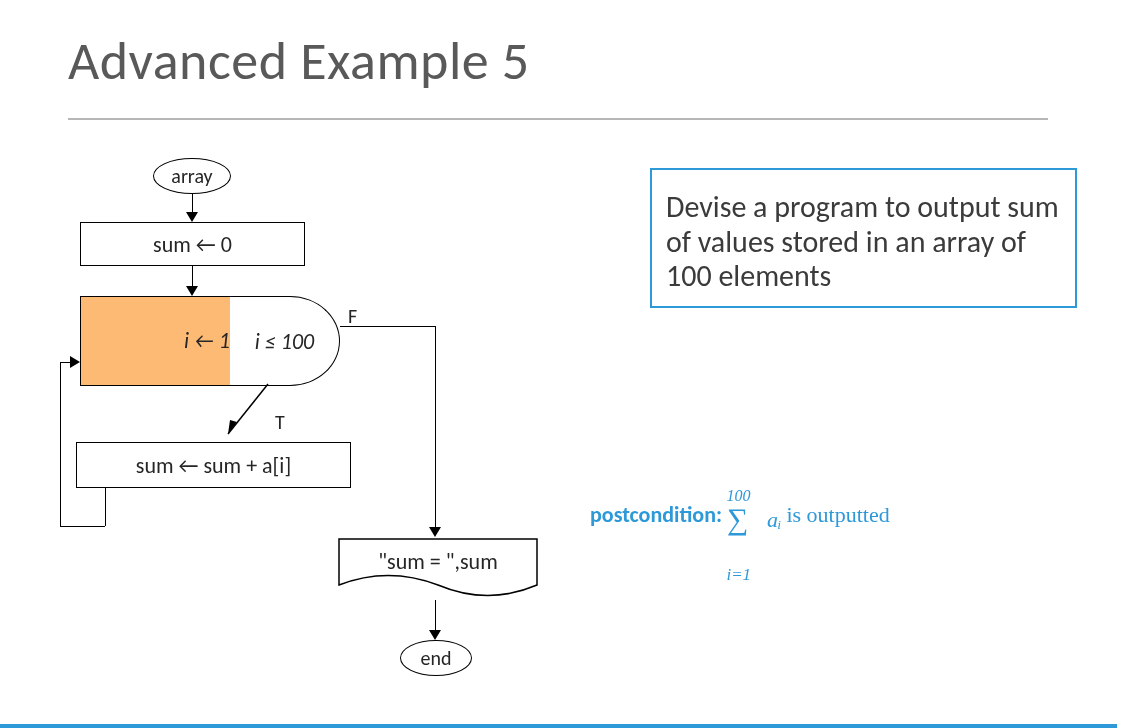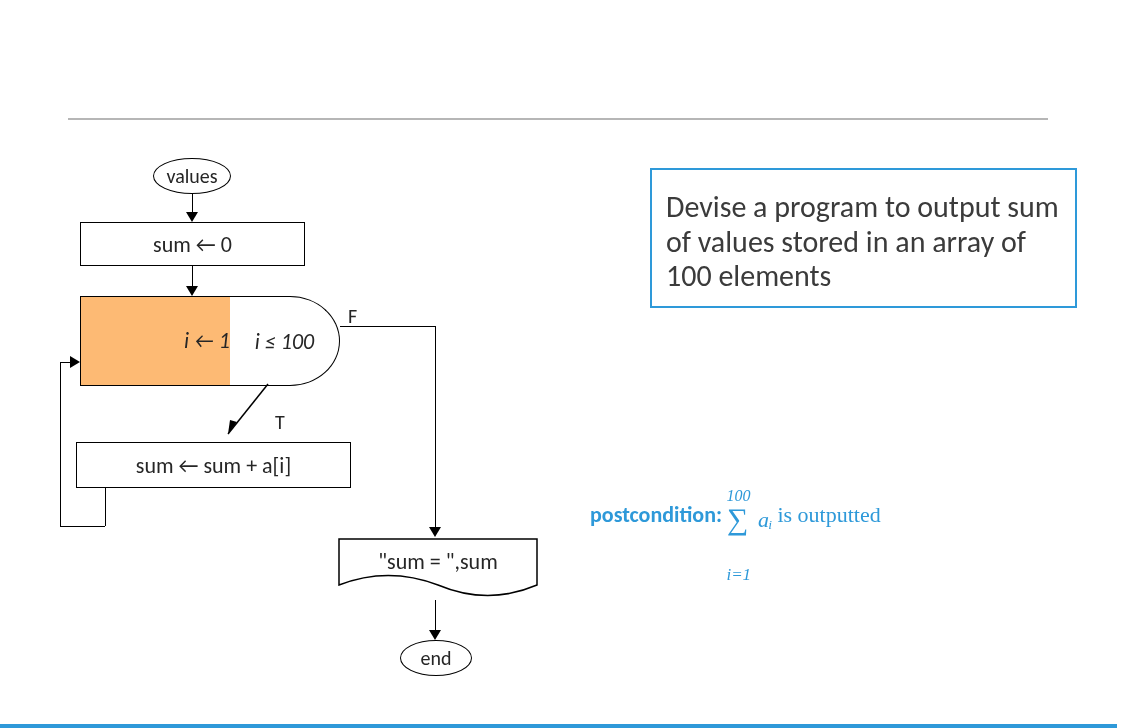--- a/index.html
+++ b/index.html
@@ -156,25 +156,26 @@
     left: 0; right: 4px; bottom: 0;
     height: 4px;
     background: #2e99d9;
   }
 </style>
 </head>
 <body>
 
 <div class="slide">
 
+  <div class="title">Advanced Example 5</div>
   <div class="hr"></div>
 
   <div class="flow">
 
-    <div class="node terminator" style="left:93px; top:8px; width:78px; height:36px; font-size:20px;">values</div>
+    <div class="node terminator" style="left:93px; top:8px; width:78px; height:36px; font-size:20px;">array</div>
 
     <div class="arrow-v" style="left:132px; top:44px; height:22px;"></div>
     <div class="ahead ahead-down" style="left:126px; top:62px;"></div>
 
     <div class="node process" style="left:20px; top:72px; width:225px; height:44px;">
       <span class="italic">sum ← 0</span>
     </div>
 
     <div class="arrow-v" style="left:132px; top:116px; height:24px;"></div>
     <div class="ahead ahead-down" style="left:126px; top:136px;"></div>
@@ -220,19 +221,19 @@
     <div class="node terminator" style="left:340px; top:490px; width:72px; height:36px; font-size:20px;">end</div>
   </div>
 
   <div class="desc-box">Devise a program to output sum of values stored in an array of 100 elements</div>
 
 
   <div class="cond" style="top:500px;">
     <span class="kw">postcondition:</span>
     <span class="math" style="display:inline-block; vertical-align:middle;">
       <span style="font-size:30px; position:relative; top:2px;">∑</span><span style="position:relative;"><span style="position:absolute; left:-22px; top:-20px; font-size:16px;">100</span><span style="position:absolute; left:-22px; top:10px; font-size:17px;margin-top:48px;">i=1</span></span>
-      <span style="margin-left:4px;">aᵢ</span>
+      <span style="margin-left:13px;">aᵢ</span>
     </span>
     <span class="math" style="font-style:normal;"> is outputted</span>
   </div>
 
   <div class="bottom-bar"></div>
 </div>
 
 </body></html>

